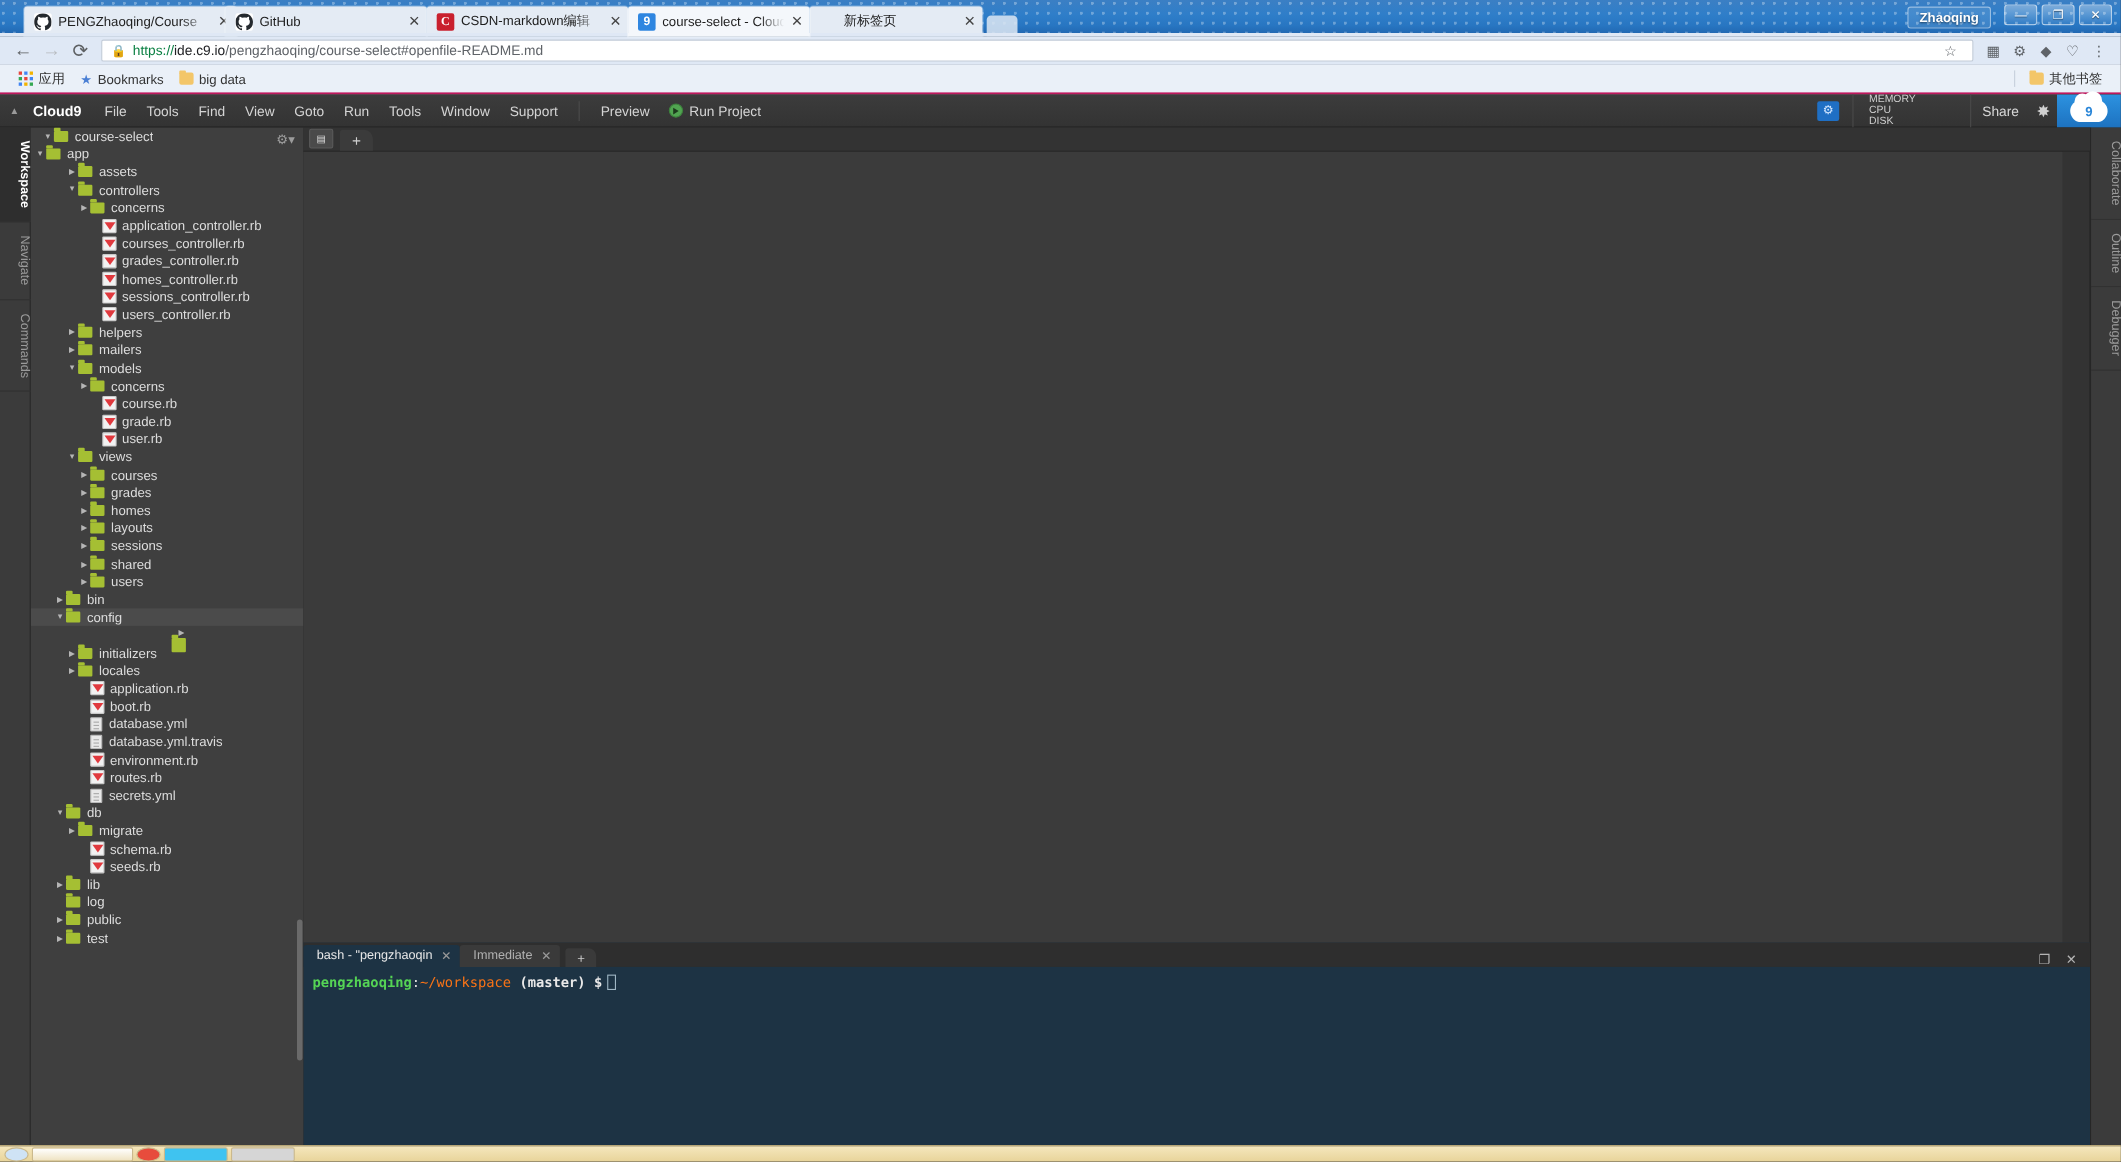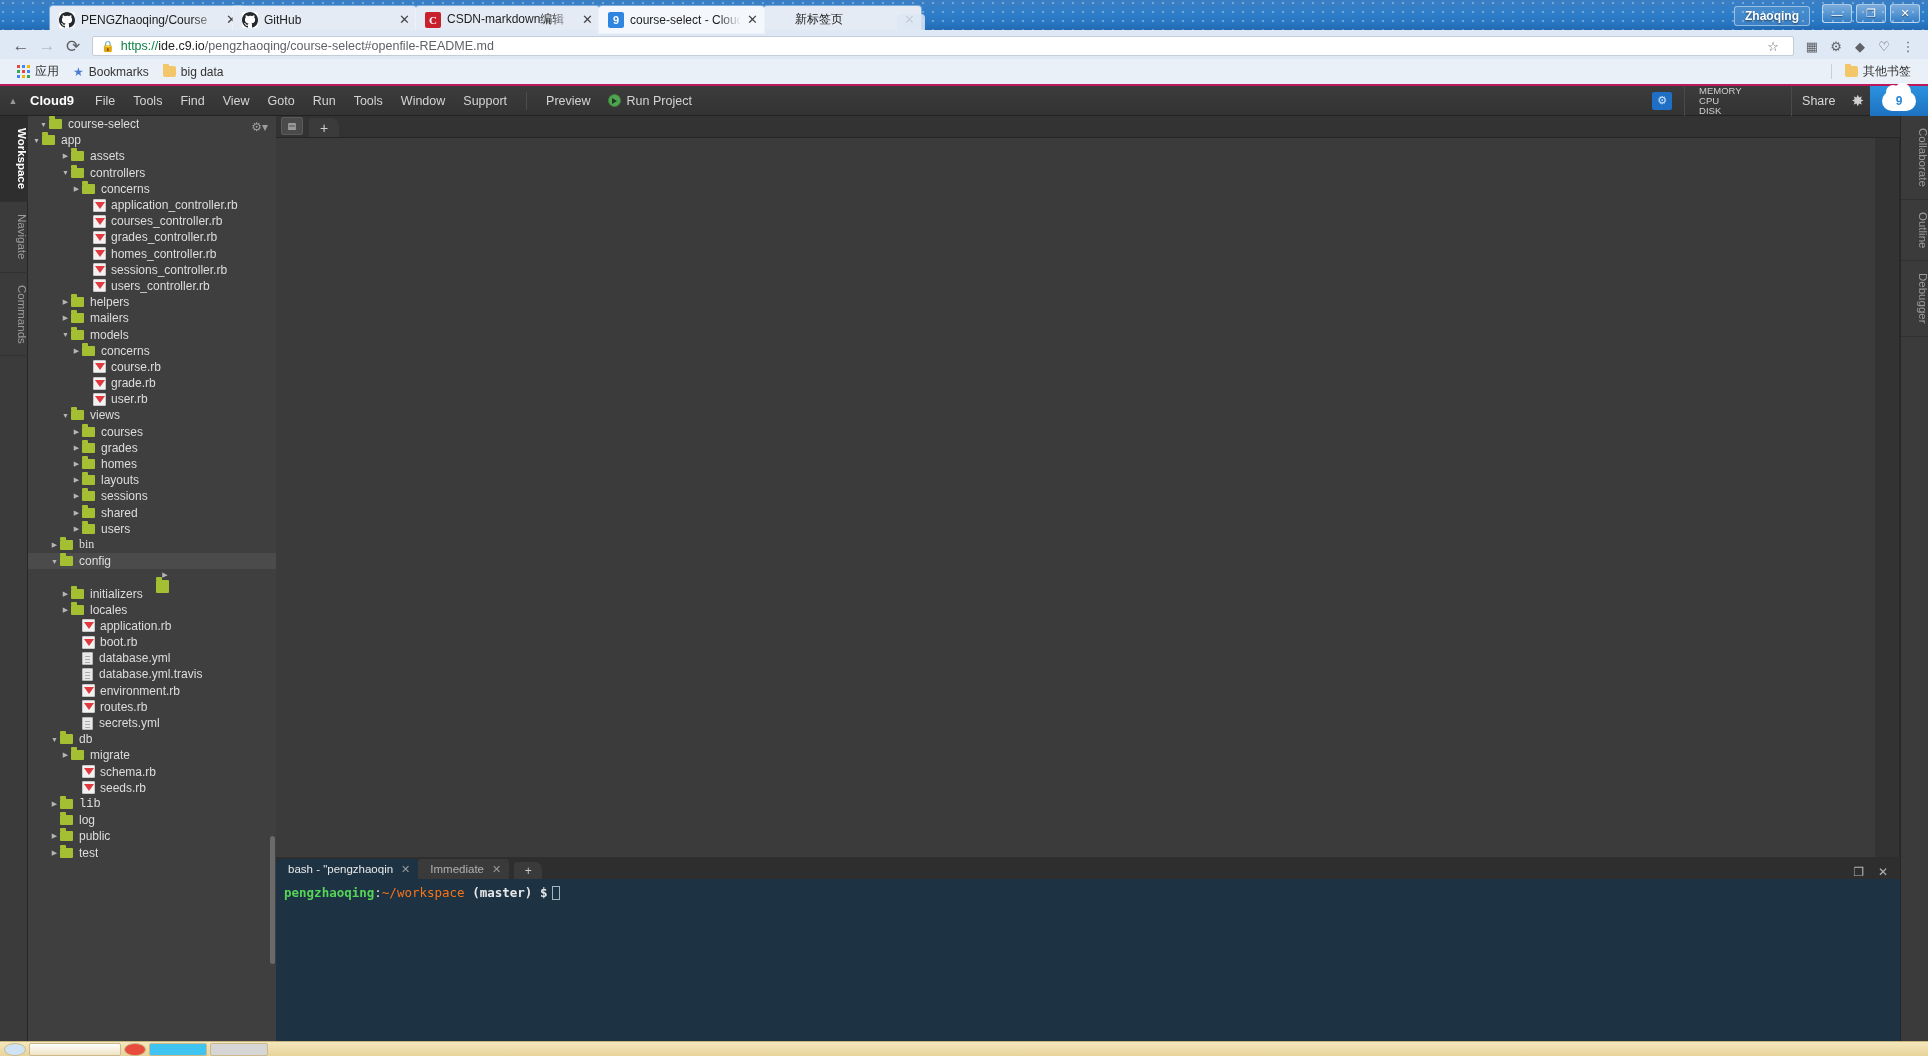--- a/index.html
+++ b/index.html
@@ -24,21 +24,20 @@
     background:#dfe8f5;
   }
   .chrome-tab {
     position: absolute; top: 6px; height: 27px;
     background: #e9eff7;
     border-top-left-radius: 3px; border-top-right-radius: 3px;
     display: flex; align-items: center;
     padding: 0 6px 0 9px;
     transform: skewX(0deg);
     box-shadow: 0 0 0 1px rgba(255,255,255,.35);
-    margin-left: 28px;
   }
   .chrome-tab.inactive { background: #e4ebf4; }
   .chrome-tab.active { background: #f4f7fb; z-index: 5; }
   .chrome-tab .favicon {
     width: 16px; height: 16px; flex: 0 0 16px; margin-right: 6px;
     display: flex; align-items: center; justify-content: center;
     border-radius: 2px; font-size: 11px; font-weight: bold; color: #fff;
     overflow: hidden;
   }
   .fav-github { background:#fff; color:#24292e; border-radius:50%; position:relative; }
@@ -663,21 +662,21 @@
           <span class="tname" style="font-weight: normal;">shared</span>
         </div>
         <div class="trow" style="padding-left: 43px;">
           <span class="arrow">▶</span>
           <span class="ico-folder"></span>
           <span class="tname" style="font-weight: normal;">users</span>
         </div>
         <div class="trow" style="padding-left: 21px;">
           <span class="arrow">▶</span>
           <span class="ico-folder"></span>
-          <span class="tname" style="font-weight: normal; font-family: Liberation Serif, serif;">bin</span>
+          <span class="tname" style="font-weight: normal;">bin</span>
         </div>
         <div class="trow selected" style="padding-left: 21px;">
           <span class="arrow">▼</span>
           <span class="ico-folder"></span>
           <span class="tname" style="font-weight: normal;">config</span>
         </div>
         <div class="trow" style="padding-left: 32px; flex-direction: column;">
           <span class="arrow">▶</span>
           <span class="ico-folder"></span>
           <span class="tname" style="font-weight: normal;">environments</span>
@@ -743,21 +742,21 @@
           <span class="tname">schema.rb</span>
         </div>
         <div class="trow" style="padding-left: 43px;">
           <span class="arrow none">▶</span>
           <span class="ico-ruby"></span>
           <span class="tname">seeds.rb</span>
         </div>
         <div class="trow" style="padding-left: 21px;">
           <span class="arrow">▶</span>
           <span class="ico-folder"></span>
-          <span class="tname" style="font-weight: normal; font-family: Liberation Mono, monospace;">lib</span>
+          <span class="tname" style="font-weight: normal;">lib</span>
         </div>
         <div class="trow" style="padding-left: 21px;">
           <span class="arrow none">▶</span>
           <span class="ico-folder"></span>
           <span class="tname" style="font-weight: normal;">log</span>
         </div>
         <div class="trow" style="padding-left: 21px;">
           <span class="arrow">▶</span>
           <span class="ico-folder"></span>
           <span class="tname" style="font-weight: normal;">public</span>

